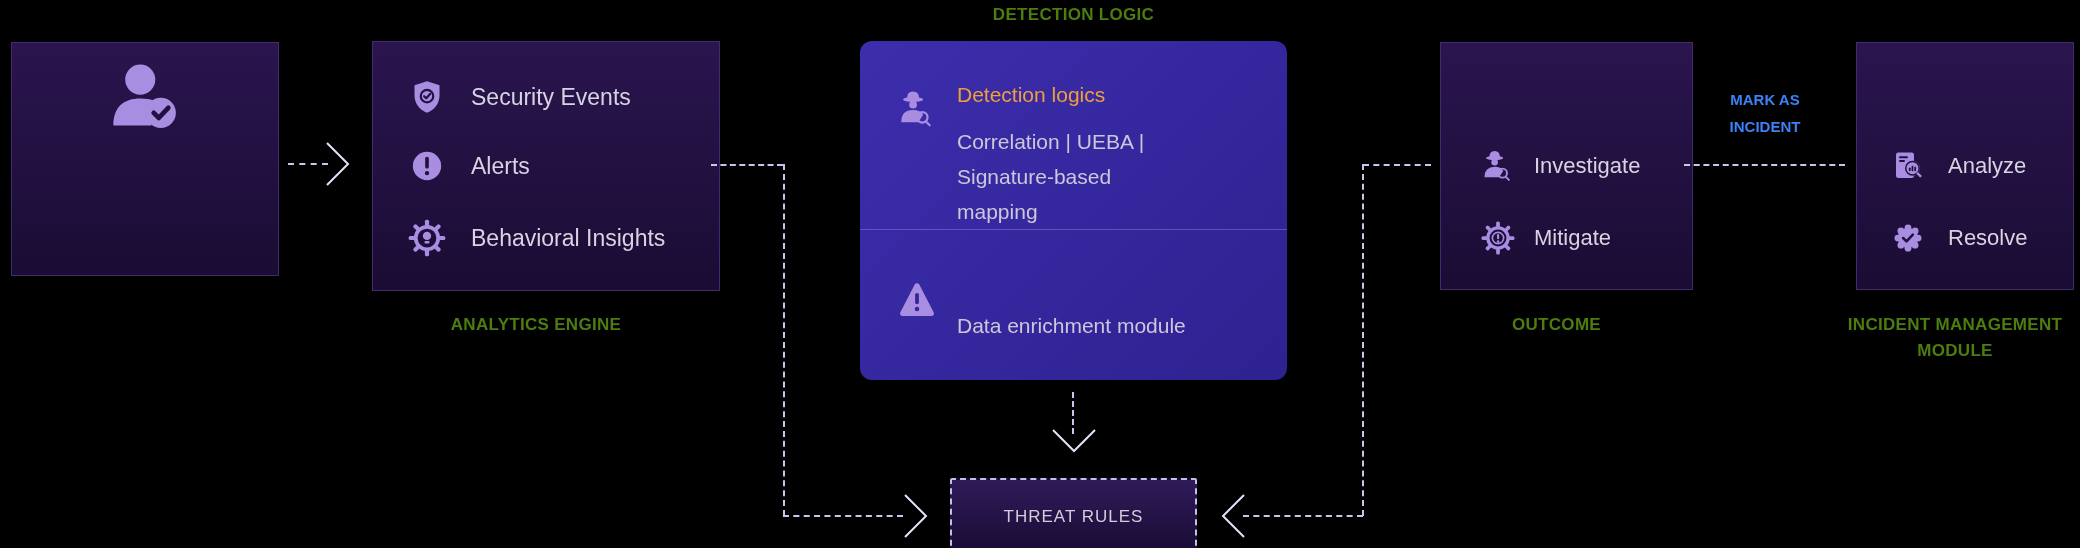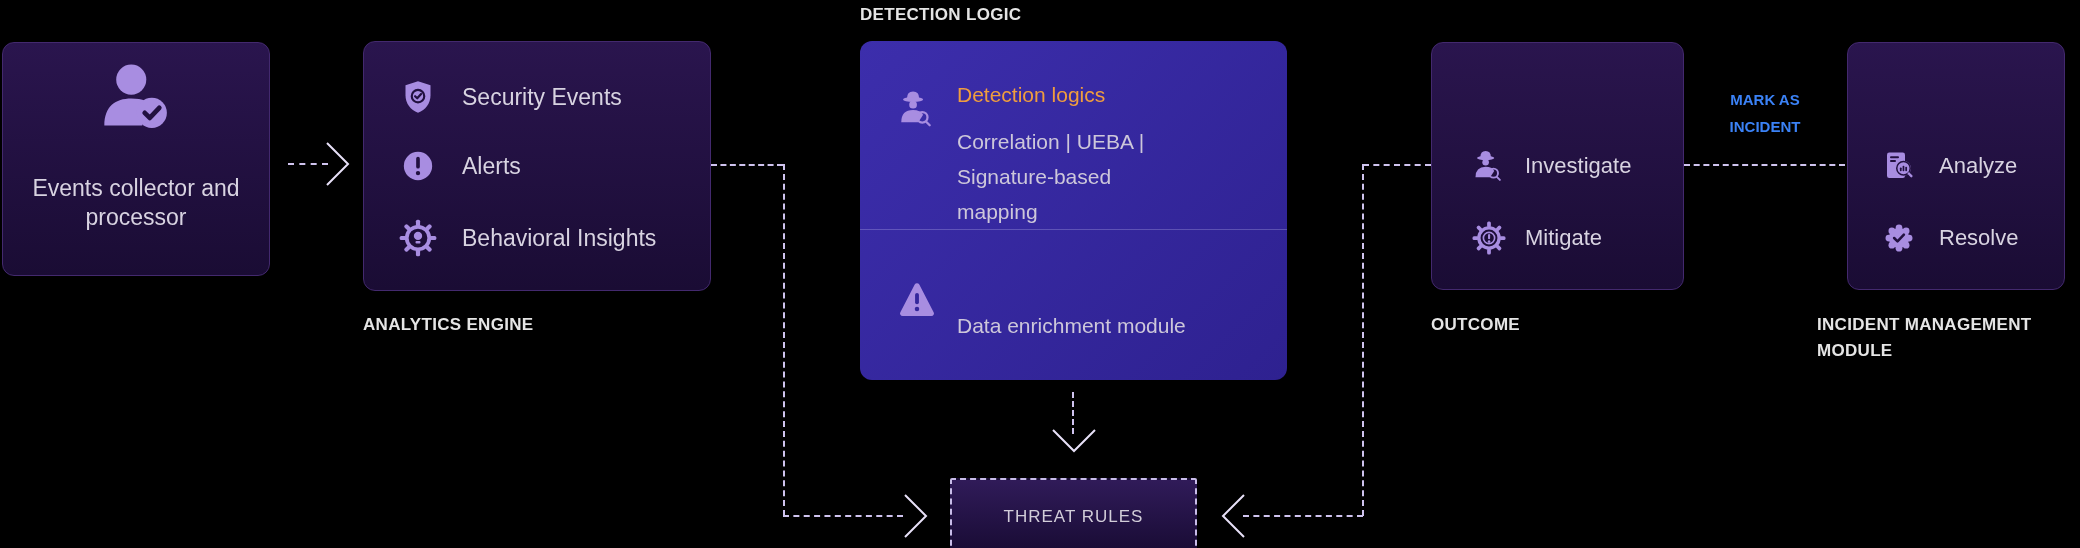--- a/index.html
+++ b/index.html
@@ -1,24 +1,24 @@
 <!DOCTYPE html>
 <html><head>
 <meta charset="utf-8">
 <style>
   html,body{margin:0;padding:0;background:#000;}
   .canvas{position:relative;width:2080px;height:548px;background:#000000;overflow:hidden;
           font-family:"Liberation Sans","DejaVu Sans",sans-serif;--icp:#a88de1;}
   .card-dark{position:absolute;background:linear-gradient(180deg,#2a154e 0%,#1a0c34 100%);
-             border:1px solid #43296e;border-radius:12px;--cut:#221140;}
+             border:1px solid #43296e;border-radius:0;margin-left:9px;--cut:#221140;}
   .card-indigo{position:absolute;background:linear-gradient(135deg,#3c2eac 0%,#2e2190 100%);
                border-radius:12px;--cut:#34279c;}
   .row{position:absolute;display:flex;align-items:center;height:44px;}
   .item-label{color:#d8d3e1;font-size:23px;}
-  .node-caption{position:absolute;color:#e5e5e5;font-weight:bold;font-size:17px;
+  .node-caption{position:absolute;color:#4d7c0f;font-weight:bold;font-size:17px;text-align:center;
                 letter-spacing:.3px;white-space:pre-line;line-height:26px;}
   .dash-h{position:absolute;height:0;border-top:2px dashed #cfc3ee;}
   .dash-v{position:absolute;width:0;border-left:2px dashed #cfc3ee;}
   .chev{position:absolute;}
   .collector-text{position:absolute;left:0;top:131px;width:100%;text-align:center;color:#d8d3e1;
                   font-size:23px;line-height:29px;white-space:pre-line;}
   .det-heading{position:absolute;left:97px;color:#f09d3e;font-size:21px;font-weight:500;line-height:27px;}
   .det-body{position:absolute;left:97px;color:#cdc7da;font-size:21px;white-space:pre-line;}
   .det-divider{position:absolute;left:0;right:0;top:188px;border-top:1px solid rgba(220,215,255,.25);}
   .threat-box{position:absolute;left:950px;top:478px;width:243px;height:74px;
@@ -37,22 +37,20 @@
 
 <div class="canvas">
 
   <div class="card-dark" style="left:2px;top:42px;width:266px;height:232px;">
     <svg width="76" height="76" viewBox="0 0 48 48" style="position:absolute;left:95px;top:16px;">
       <circle class="p" cx="21" cy="13" r="9.5"></circle>
       <path class="p" d="M4 42 C4 30 11 25 21 25 C28 25 33 27 36 31 C31 33 28 37 28 42 Z"></path>
       <circle class="p" cx="34" cy="34" r="9.5"></circle>
       <path class="cs" d="M29.5 34 l3.2 3.2 l6 -6.4" stroke-width="3" stroke-linecap="round" stroke-linejoin="round"></path>
     </svg>
-    <div class="collector-text">Events collector and
-processor</div>
   </div>
 
   <div class="dash-h" style="left:288px;top:163px;width:40px;"></div>
   <svg class="chev" style="left:325px;top:140px;" width="26" height="48" viewBox="0 0 26 48">
     <path d="M2 3 L23 24 L2 45" fill="none" stroke="#e8e1f8" stroke-width="2"></path>
   </svg>
 
   <div class="card-dark" style="left:363px;top:41px;width:346px;height:248px;">
     <div class="row" style="left:34px;top:33px;">
       <svg width="40" height="40" viewBox="0 0 48 48">

